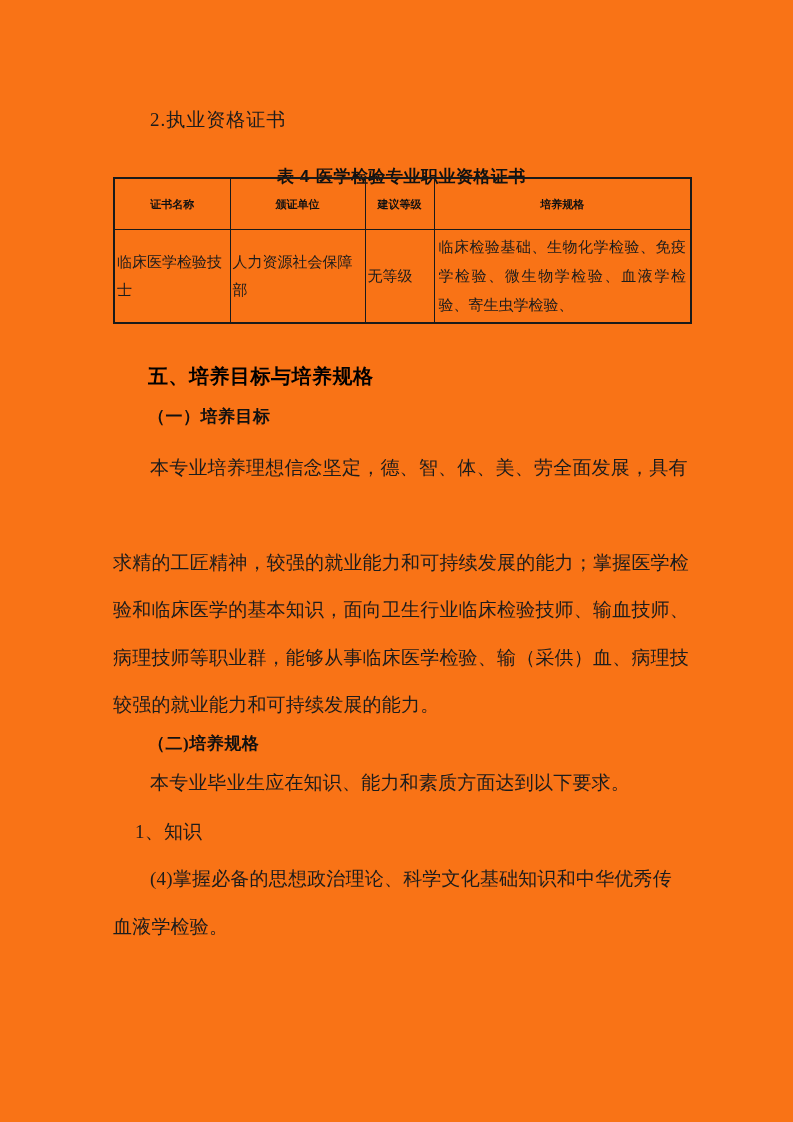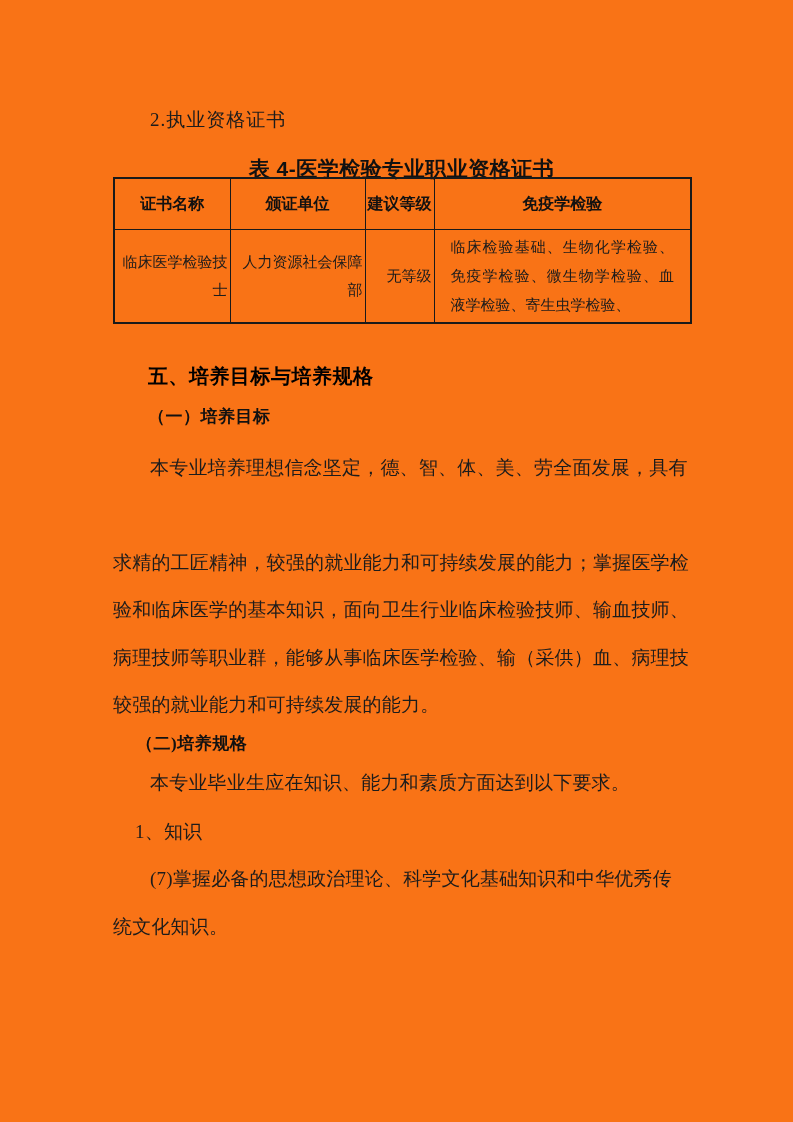--- a/index.html
+++ b/index.html
@@ -14,79 +14,79 @@
     font-family: "Liberation Serif", "DejaVu Serif", serif;
   }
   .abs { position: absolute; line-height: 1.25; white-space: nowrap; }
 
   .heading-license {
     top: 108px; left: 150px;
     font-size: 19px;
     letter-spacing: 1px;
   }
   .table-caption {
-    top: 156px; left: 113px; width: 577px;
+    top: 166px; left: 113px; width: 577px;
     text-align: center;
-    font-size: 21px;
+    font-size: 17px;
     font-weight: bold;
     color: #111;
     font-family: "Liberation Sans", "DejaVu Sans", sans-serif;
     letter-spacing: 0.5px;
   }
   table.cert-table {
     position: absolute;
     top: 177px; left: 113px;
     width: 577px;
     border-collapse: collapse;
     table-layout: fixed;
   }
   table.cert-table, table.cert-table th, table.cert-table td {
     border: 1px solid #1a1a1a;
   }
   table.cert-table { border: 2px solid #1a1a1a; }
   table.cert-table th {
     height: 50px;
-    font-size: 16px;
+    font-size: 11px;
     font-weight: bold;
     color: #111;
     text-align: center;
     vertical-align: middle;
     font-family: "Liberation Sans", "DejaVu Sans", sans-serif;
     padding: 0 2px;
   }
   table.cert-table td {
     height: 88px;
     font-size: 15px;
     vertical-align: middle;
-    text-align: right;
+    text-align: left;
     padding: 0 2px;
     line-height: 28px;
   }
   table.cert-table td.courses-cell {
     text-align: justify;
     text-align-last: left;
-    padding: 2px 16px;
+    padding: 2px 4px;
     line-height: 29px;
   }
   .section-heading {
     top: 364px; left: 148px;
     font-size: 20px;
     font-weight: bold;
     color: #000;
     font-family: "Liberation Sans", "DejaVu Sans", sans-serif;
     letter-spacing: 0.5px;
   }
   .sub-heading {
     font-size: 17px;
     font-weight: bold;
     color: #111;
     letter-spacing: 0.5px;
   }
   .sub1 { top: 406px; left: 148px; }
-  .sub2 { top: 733px; left: 136px; }
+  .sub2 { top: 733px; left: 148px; }
   .body-line {
     left: 113px;
     font-size: 19px;
     letter-spacing: 0.2px;
   }
   .indent { padding-left: 37px; }
   .indent-num { padding-left: 22px; }
   .bl-0 { top: 456px; }
   .bl-1 { top: 503px; }
   .bl-2 { top: 551px; }
@@ -113,21 +113,21 @@
       <col style="width:116px">
       <col style="width:135px">
       <col style="width:69px">
       <col style="width:257px">
     </colgroup>
     <thead>
       <tr>
         <th>证书名称</th>
         <th>颁证单位</th>
         <th>建议等级</th>
-        <th>免疫学检验</th>
+        <th>培养规格</th>
       </tr>
     </thead>
     <tbody>
       <tr>
         <td>临床医学检验技士</td>
         <td>人力资源社会保障部</td>
         <td>无等级</td>
         <td class="courses-cell">临床检验基础、生物化学检验、免疫学检验、微生物学检验、血液学检验、寄生虫学检验、</td>
       </tr>
     </tbody>
@@ -142,17 +142,17 @@
   <div class="abs body-line bl-3">验和临床医学的基本知识，面向卫生行业临床检验技师、输血技师、</div>
   <div class="abs body-line bl-4">病理技师等职业群，能够从事临床医学检验、输（采供）血、病理技</div>
   <div class="abs body-line bl-5">较强的就业能力和可持续发展的能力。</div>
 
   <div class="abs sub-heading sub2">（二)培养规格</div>
 
   <div class="abs body-line spec-intro indent">本专业毕业生应在知识、能力和素质方面达到以下要求。</div>
 
   <div class="abs body-line knowledge-heading indent-num">1、知识</div>
 
-  <div class="abs body-line k1-l0 indent">(7)掌握必备的思想政治理论、科学文化基础知识和中华优秀传</div>
-  <div class="abs body-line k1-l1">统文化知识。</div>
+  <div class="abs body-line k1-l0 indent">(4)掌握必备的思想政治理论、科学文化基础知识和中华优秀传</div>
+  <div class="abs body-line k1-l1">血液学检验。</div>
 
 
 </div>
 
 </body></html>

